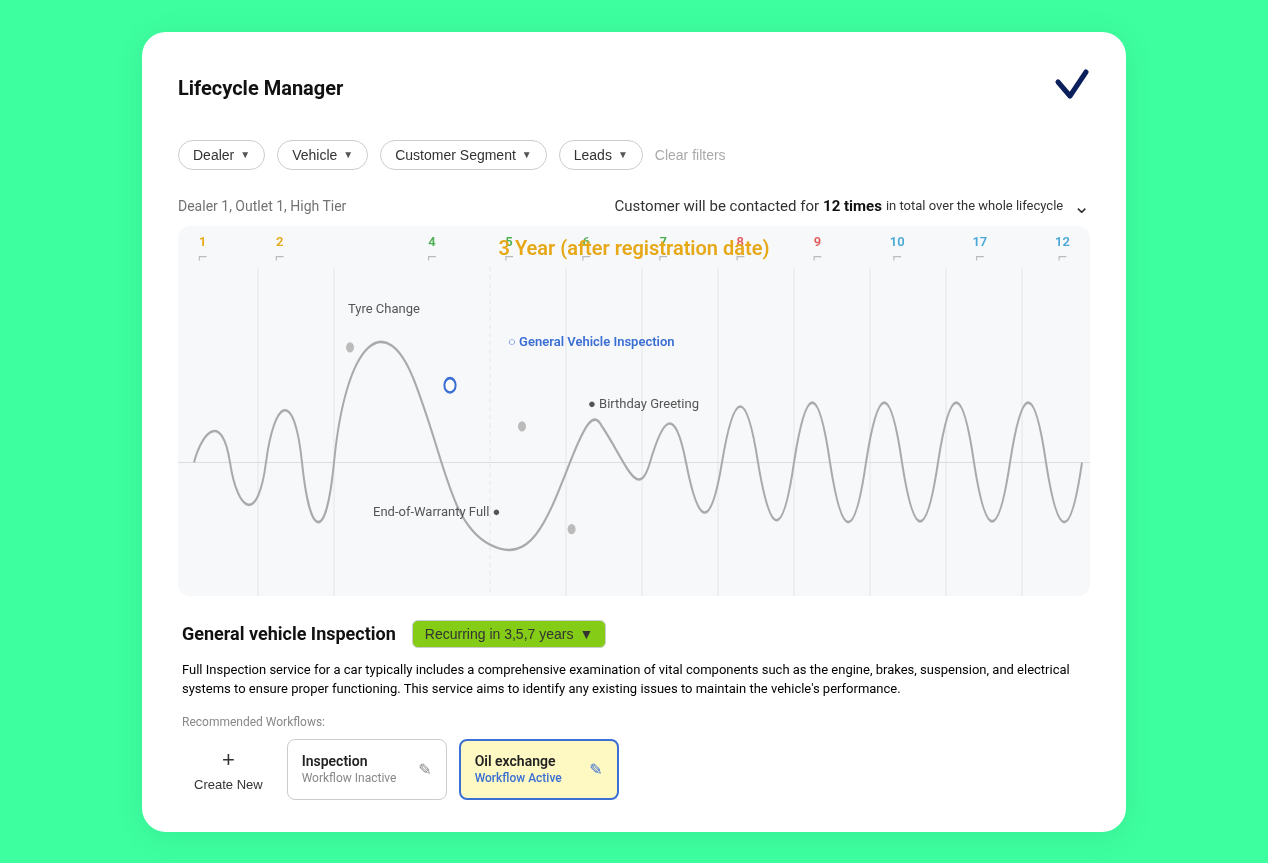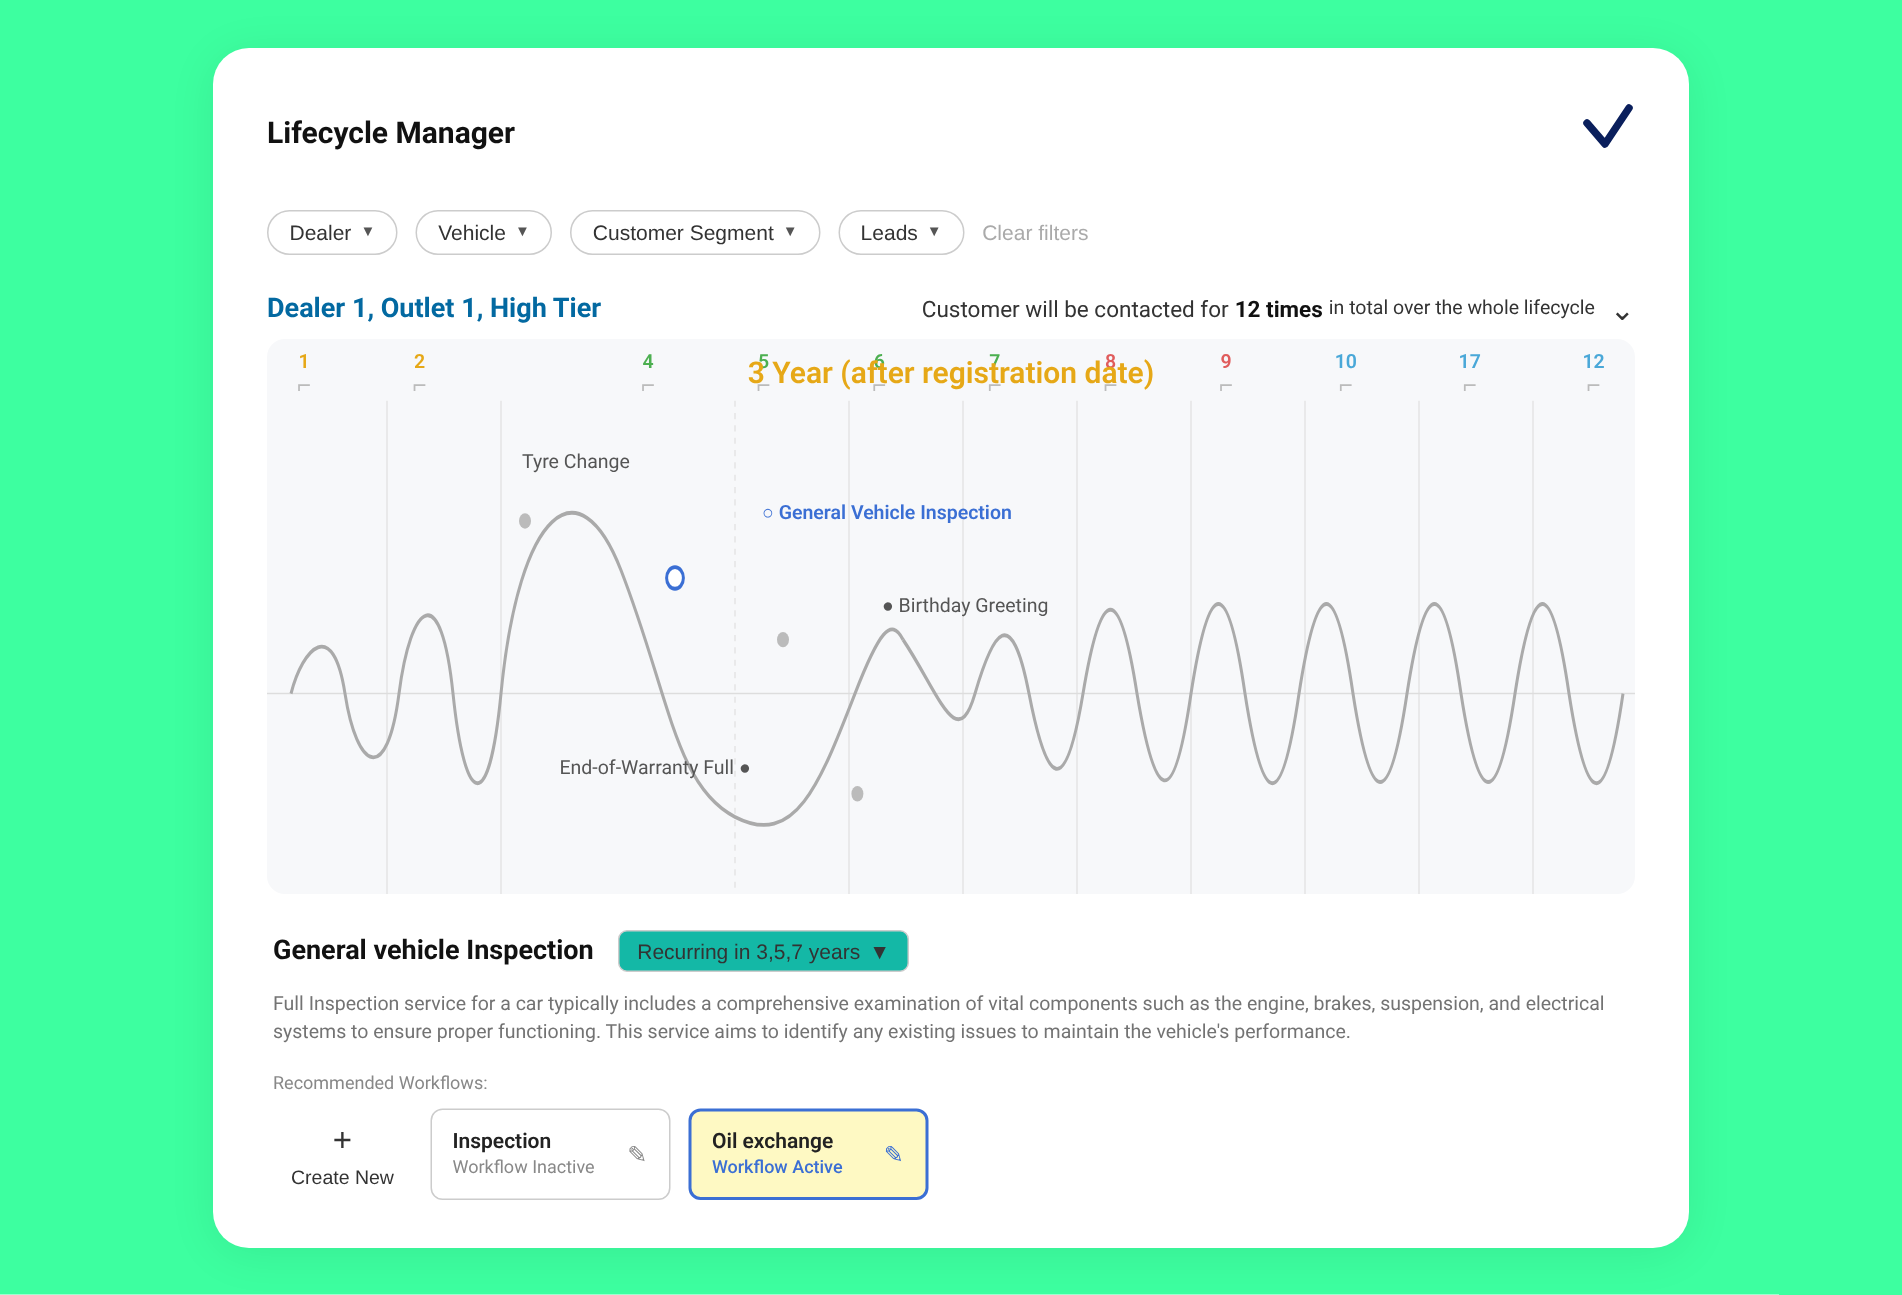--- a/index.html
+++ b/index.html
@@ -66,23 +66,23 @@
       border: none;
       cursor: pointer;
     }
     .dealer-info-row {
       display: flex;
       align-items: center;
       justify-content: space-between;
       margin-bottom: 8px;
     }
     .dealer-title {
-      font-size: 18px;
-      font-weight: 700;
-      color: #0369a1;
+      font-size: 14px;
+      font-weight: 400;
+      color: #737373;
     }
     .chart-area {
       background: #f7f8fa;
       border-radius: 12px;
       position: relative;
       height: 370px;
       overflow: hidden;
       margin-bottom: 24px;
     }
     .year-label {
@@ -160,26 +160,26 @@
     }
     .recurring-dropdown {
       display: flex;
       align-items: center;
       gap: 6px;
       border: 1px solid #ccc;
       border-radius: 6px;
       padding: 5px 12px;
       font-size: 14px;
       color: #333;
-      background: #14b8a6;
+      background: #84cc16;
       cursor: pointer;
     }
     .inspection-desc {
       font-size: 13px;
-      color: #737373;
+      color: #000000;
       line-height: 1.5;
       margin-bottom: 16px;
     }
     .recommended-label {
       font-size: 12px;
       color: #888;
       margin-bottom: 10px;
     }
     .workflows-row {
       display: flex;

